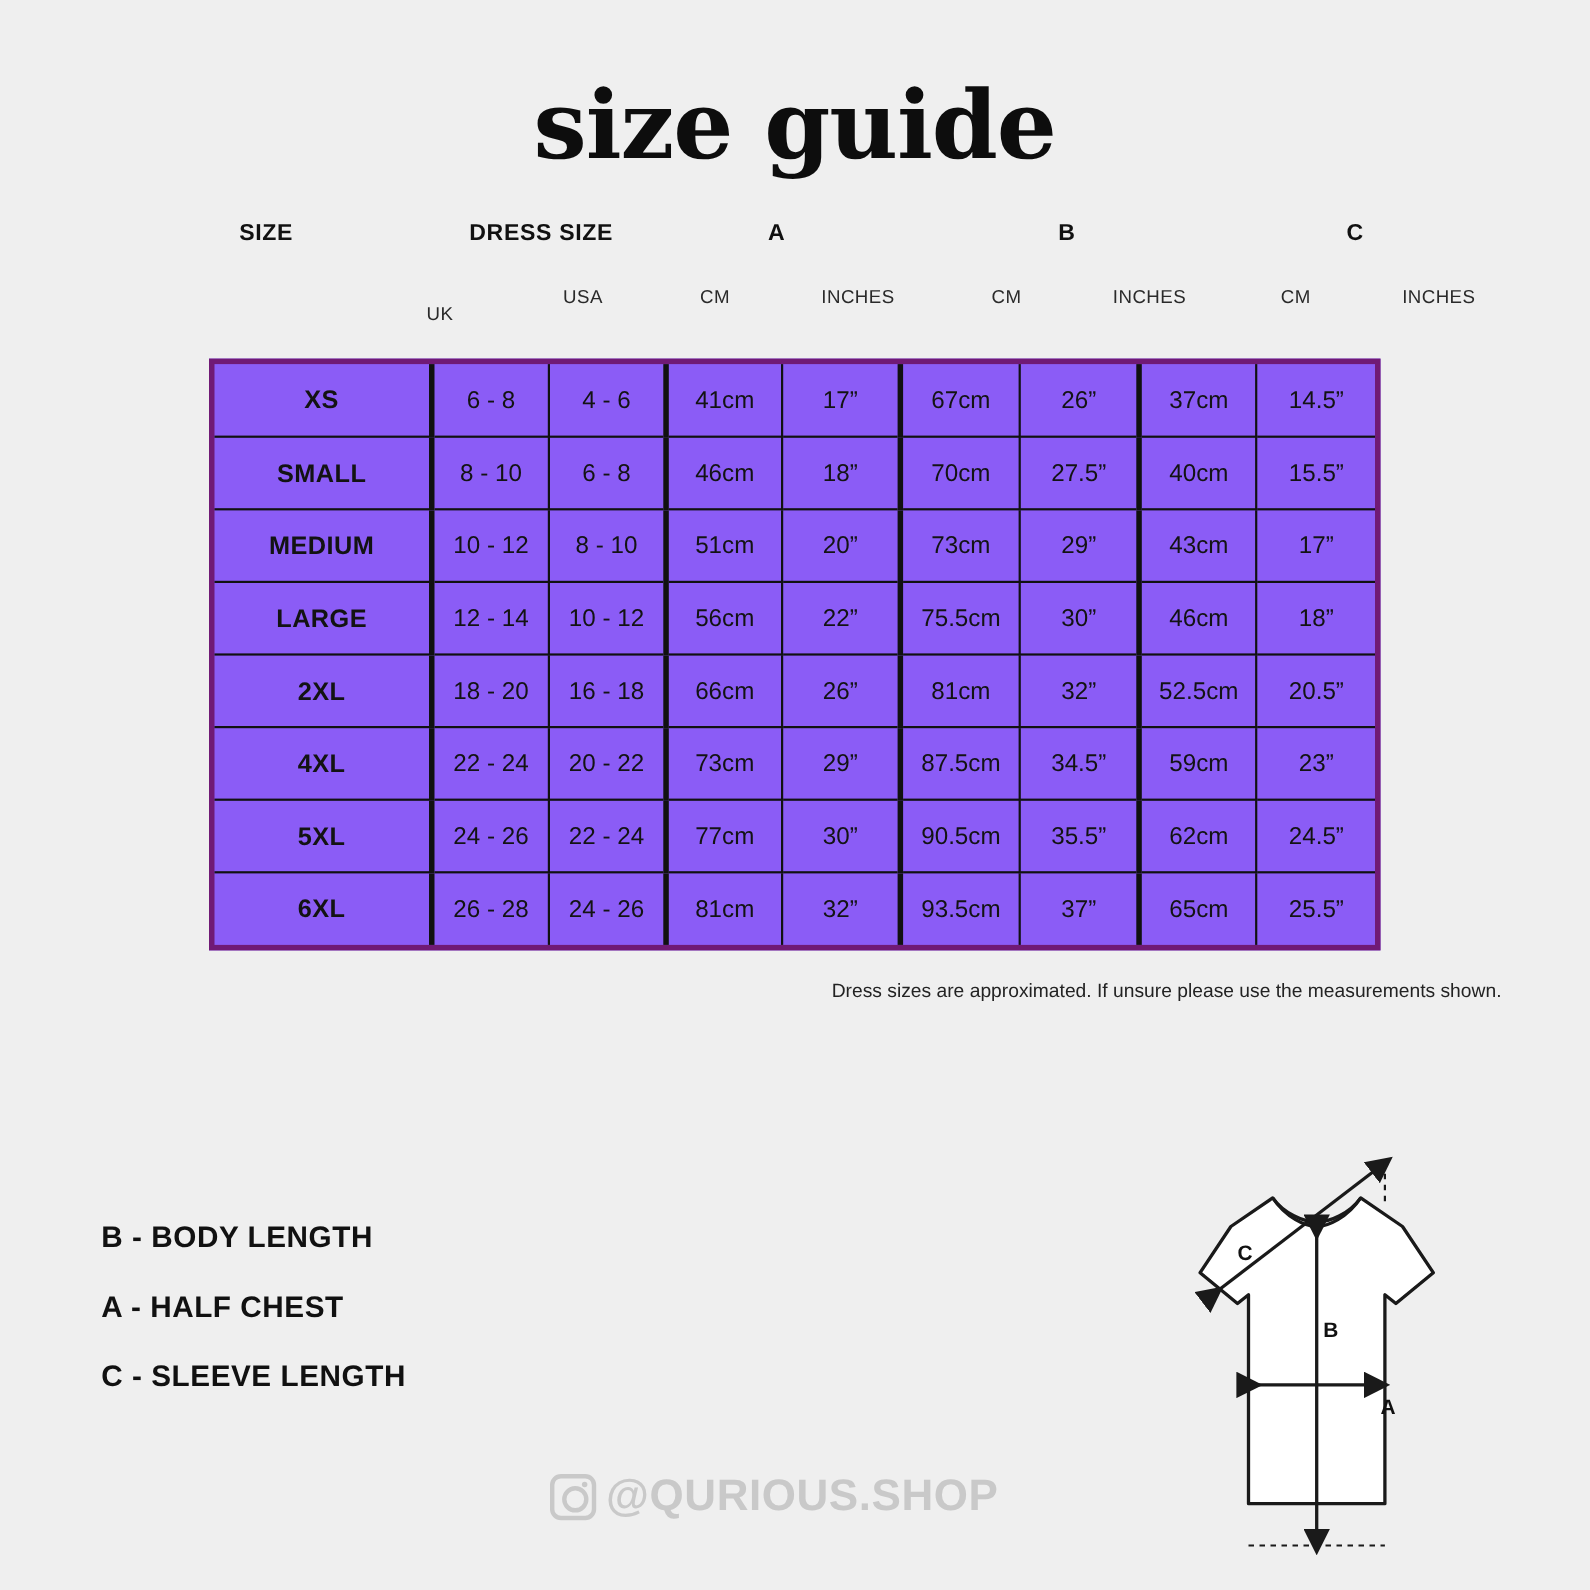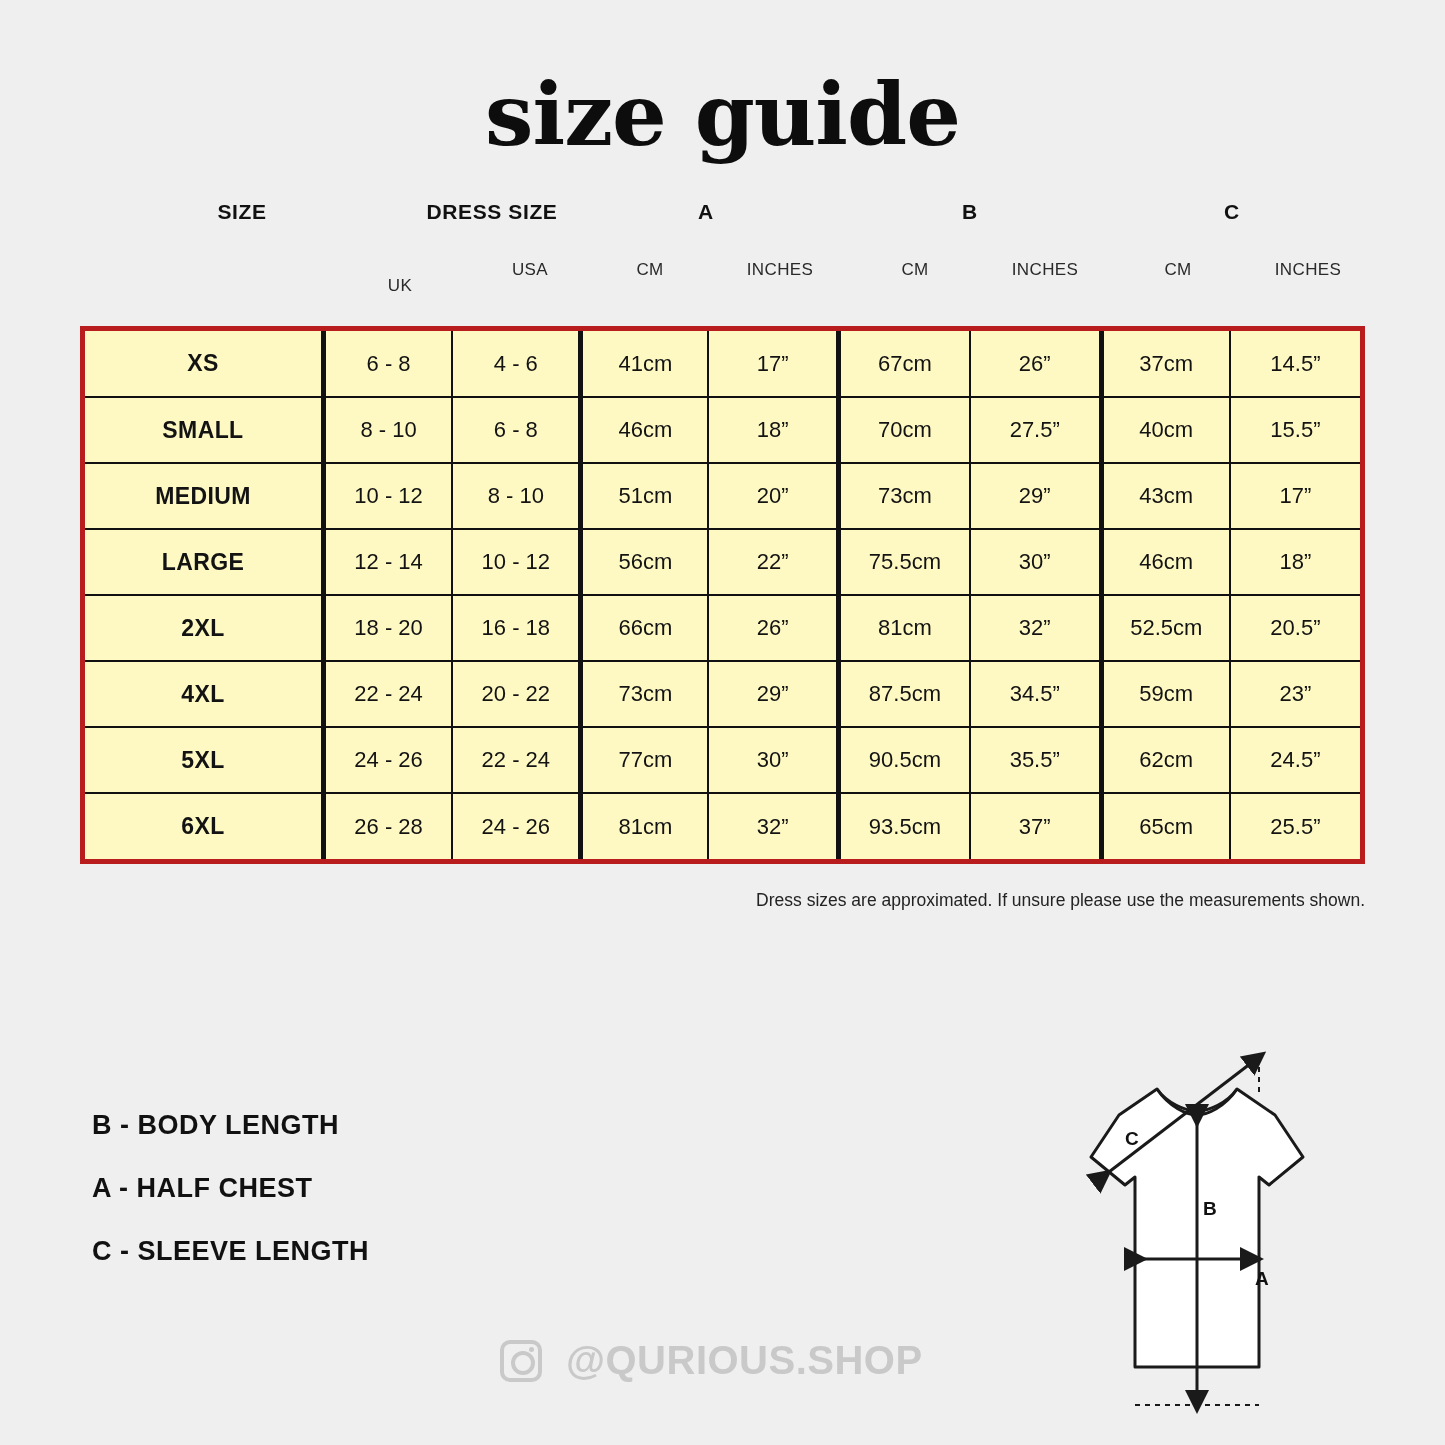--- a/index.html
+++ b/index.html
@@ -53,24 +53,24 @@
     position: absolute;
     font-weight: 400;
     font-size: 17px;
     letter-spacing: 0.4px;
     text-align: center;
     color: #2a2a2a;
   }
 
   
   .table-wrap {
-    width: 1285px;
+    width: 1065px;
     margin: 6px auto 0 auto;
-    border: 5px solid #b91c1c;
-    background: #fef9c3;
+    border: 5px solid #701a75;
+    background: #8b5cf6;
   }
   table.sizes {
     border-collapse: collapse;
     width: 100%;
     table-layout: fixed;
   }
   table.sizes td {
     border: 2px solid #111;
     height: 66px;
     text-align: center;
@@ -115,21 +115,21 @@
     margin-bottom: 32px;
   }
 
   
   .watermark {
     position: absolute;
     left: 500px;
     top: 1338px;
     display: flex;
     align-items: center;
-    gap: 24px;
+    gap: 9px;
     opacity: 1;
   }
   .wm-icon {
     width: 42px; height: 42px;
     border: 4px solid #c9c9c9;
     border-radius: 10px;
     position: relative;
   }
   .wm-icon:before {
     content: "";

